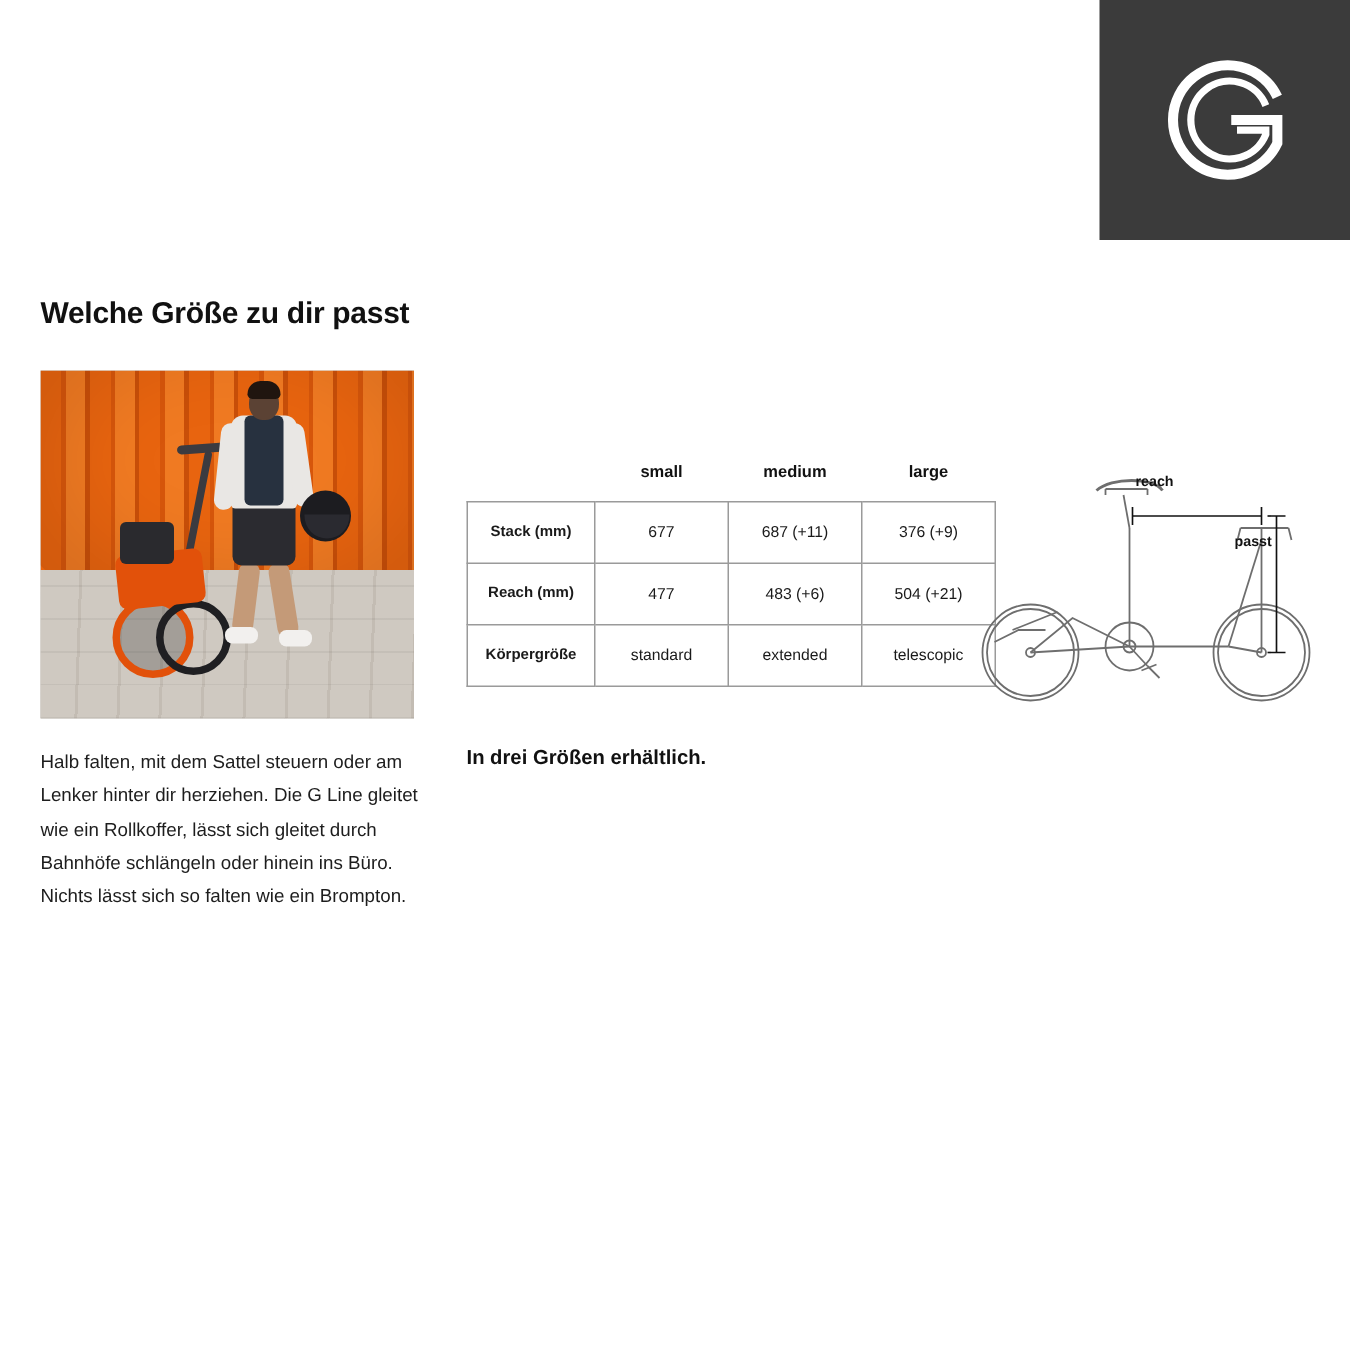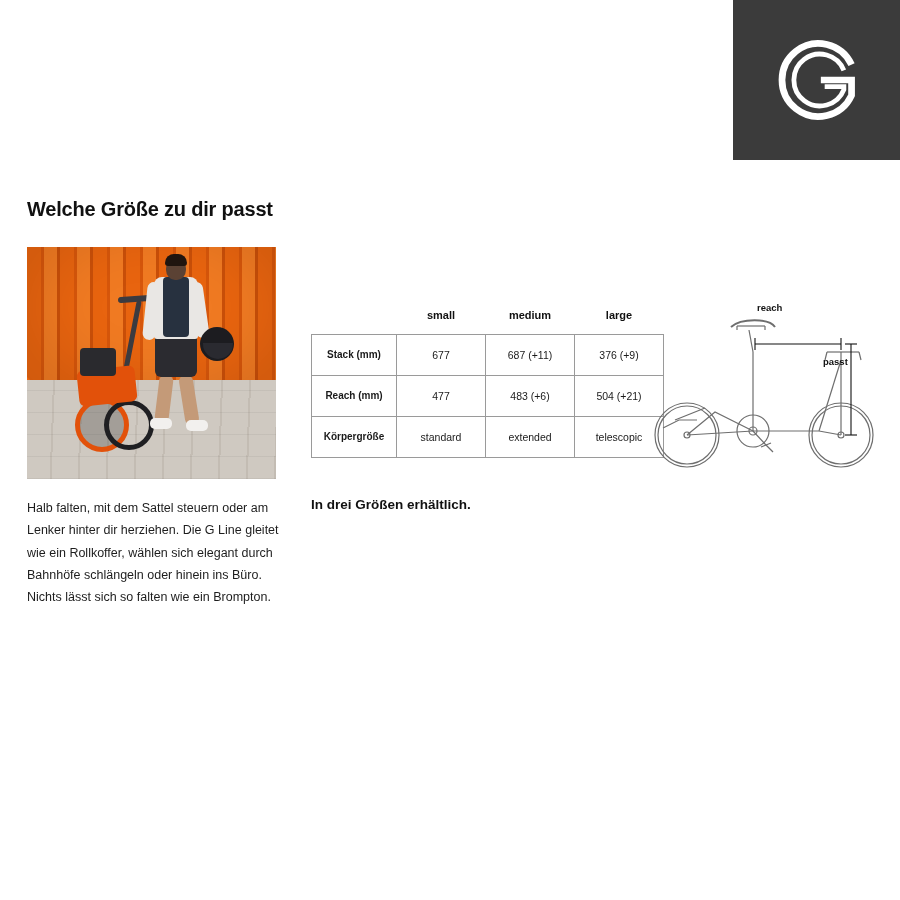--- a/index.html
+++ b/index.html
@@ -153,21 +153,21 @@
     top: 300px;
     width: 250px;
     height: 190px;
   }
   .diagram .lbl {
     position: absolute;
     font-size: 9.5px;
     font-weight: bold;
     color: #111;
   }
-  .lbl-reach { left: 112px; top: 2px; }
+  .lbl-reach { left: 112px; top: 16px; }
   .lbl-stack { left: 178px; top: 56px; }
 
   
   .col { position: absolute; }
   .col-left  { left: 27px;  top: 497px; width: 258px; }
   .col-right { left: 311px; top: 497px; width: 276px; }
   .col h3 {
     margin: 0 0 22px 0;
     font-size: 13.5px;
     font-weight: bold;
@@ -294,18 +294,18 @@
       <path d="M206 44 L206 135"></path>
       <path d="M200 44 L212 44"></path>
       <path d="M200 135 L212 135"></path>
     </g>
   </svg>
   <span class="lbl lbl-reach">reach</span>
   <span class="lbl lbl-stack">passt</span>
 </div>
 
 <div class="col col-left">
-  <p>Halb falten, mit dem Sattel steuern oder am Lenker hinter dir herziehen. Die G Line gleitet wie ein Rollkoffer, wählen sich elegant durch Bahnhöfe schlängeln oder hinein ins Büro. Nichts lässt sich so falten wie ein Brompton.</p>
+  <p>Halb falten, mit dem Sattel steuern oder am Lenker hinter dir herziehen. Die G Line gleitet wie ein Rollkoffer, lässt sich gleitet durch Bahnhöfe schlängeln oder hinein ins Büro. Nichts lässt sich so falten wie ein Brompton.</p>
 </div>
 
 <div class="col col-right">
   <h3>In drei Größen erhältlich.</h3>
 </div>
 
 </body></html>

